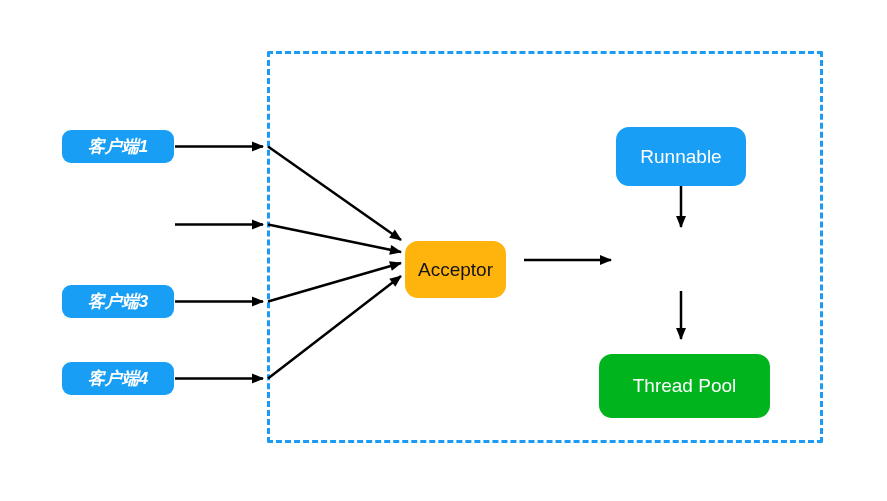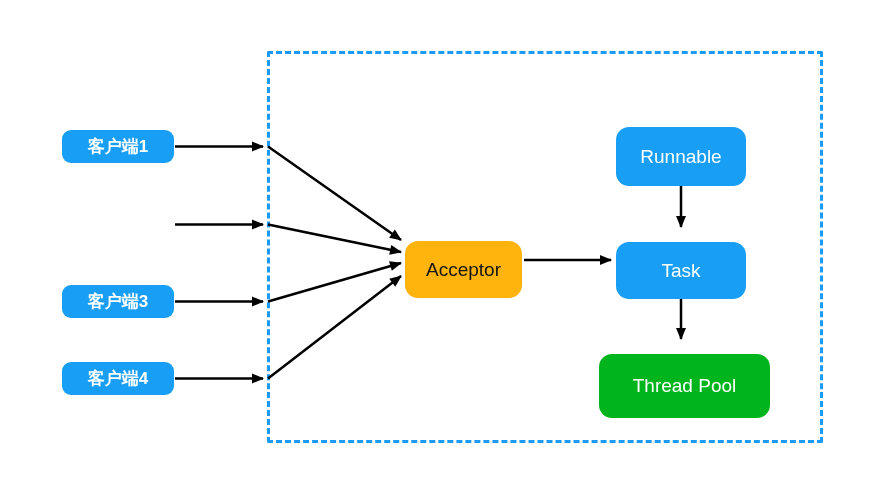--- a/index.html
+++ b/index.html
@@ -48,36 +48,37 @@
   }
   .client {
     left: 62px;
     width: 112px;
     height: 33px;
     border-radius: 9px;
     background: var(--node-blue, #189ef4);
     color: #ffffff;
     font-size: 17px;
     font-weight: 700;
+    font-style: italic;
   }
   .client.c1 { top: 130px; }
   .client.c2 { top: 208px; }
   .client.c3 { top: 285px; }
   .client.c4 { top: 362px; }
   .big {
     font-size: 19px;
     font-weight: 500;
     color: #ffffff;
     border-radius: 13px;
     margin-top: 10px;
   }
   .acceptor {
     left: 405px;
     top: 231px;
-    width: 117px;
+    width: 101px;
     height: 57px;
     background: var(--node-orange, #ffb30d);
     color: #141414;
   }
   .runnable {
     left: 616px;
     top: 117px;
     width: 130px;
     height: 59px;
     background: var(--node-blue, #189ef4);
@@ -135,20 +136,17 @@
   <div class="node client c4">
     <span>客户端4</span>
   </div>
 
   <div class="node big acceptor">
     <span>Acceptor</span>
   </div>
   <div class="node big runnable">
     <span>Runnable</span>
   </div>
-  <div class="node big task">
-    <span>Task</span>
-  </div>
   <div class="node big threadpool">
     <span>Thread Pool</span>
   </div>
 
 </div>
 
 </body></html>

